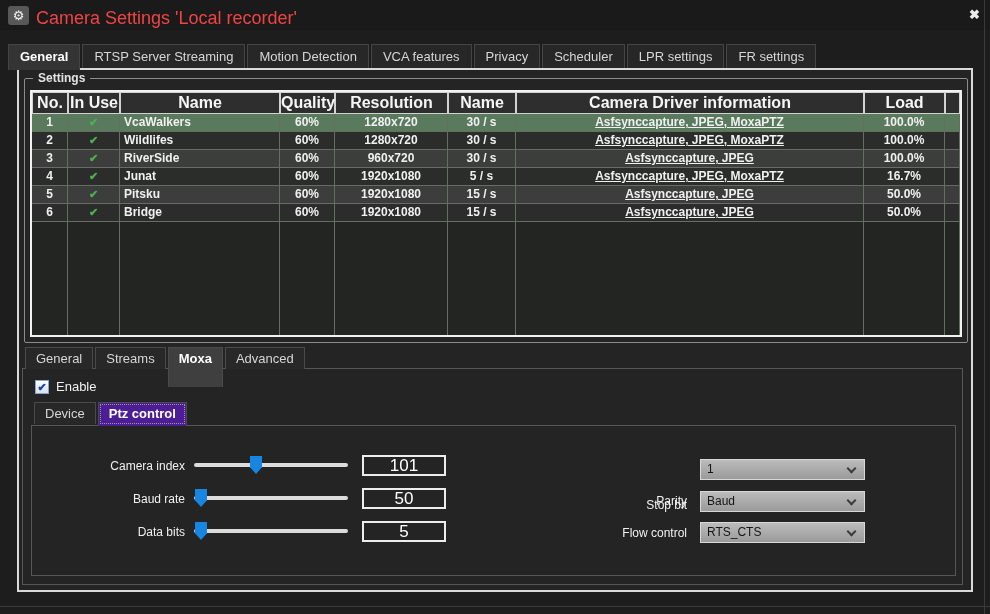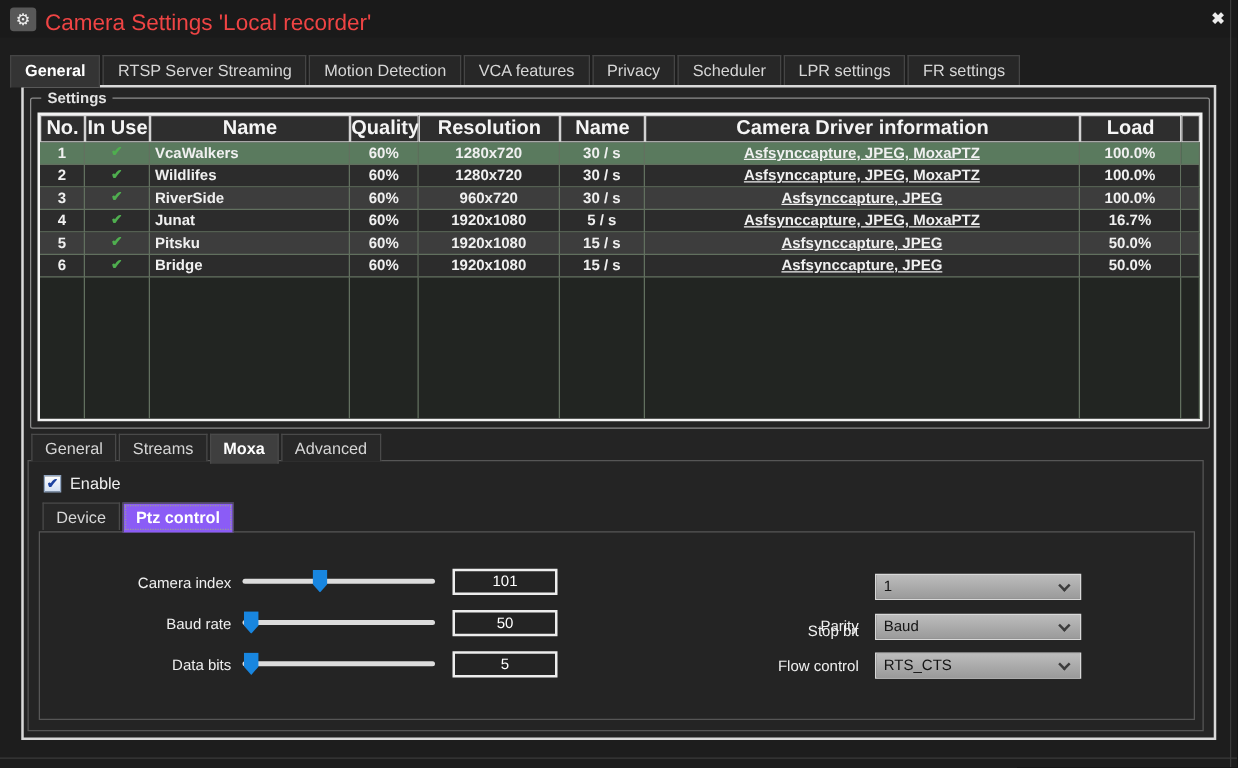--- a/index.html
+++ b/index.html
@@ -44,49 +44,49 @@
   .t-row.selected .t-cell { background:#5a7a5e; }
   .t-cell.name { text-align:left; padding-left:4px; }
   .t-cell.check { color:#4fae4f; font-size:11px; }
   .driver-link { text-decoration:underline; cursor:pointer; }
   .t-filler .t-cell { height:113px; background:transparent; border-right:1px solid #62705f; border-bottom:none; }
 
   
   .subtabs { position:absolute; left:6px; top:277px; display:flex; gap:2px; z-index:2; }
   .subtab { background:#282828; border:1px solid #4a4a4a; border-bottom:none; color:#d6d6d6;
             font-size:13px; padding:3px 10px 4px 10px; height:22px; cursor:pointer; }
-  .subtab.active { background:#3f3f3f; color:#ffffff; font-weight:bold; height:24px; margin-bottom:-2px; }
+  .subtab.active { background:#3f3f3f; color:#ffffff; font-weight:bold; height:40px; margin-bottom:-2px; }
 
   .moxa-panel { position:absolute; left:3px; top:298px; width:941px; height:217px; border:1px solid #565656; }
 
   
   .cb-row { position:absolute; left:12px; top:10px; display:flex; align-items:center; gap:7px; cursor:pointer; }
   .cb-box { width:14px; height:14px; background:linear-gradient(#fdfdfd,#d4e1f3); border:1px solid #8fa4c0;
             font-size:11px; line-height:13px; text-align:center; color:#1e43a0; font-weight:bold; }
   .cb-label { font-size:13px; color:#f0f0f0; }
 
   
   .innertabs { position:absolute; left:11px; top:33px; display:flex; gap:2px; z-index:2; }
   .innertab { background:#282828; border:1px solid #4a4a4a; border-bottom:none; color:#d6d6d6;
               font-size:13px; padding:3px 10px 4px 10px; height:22px; cursor:pointer; }
-  .innertab.active { background:#8b5cf6; color:#ffffff; font-weight:bold; height:24px; margin-bottom:-2px;
+  .innertab.active { background:#4c1d95; color:#ffffff; font-weight:bold; height:24px; margin-bottom:-2px;
                      outline:1px dotted #9a9a9a; outline-offset:-3px; }
 
   .ptz-panel { position:absolute; left:8px; top:56px; width:925px; height:151px; border:1px solid #565656; }
 
   
   .form-label { position:absolute; width:153px; left:0; text-align:right; font-size:12px; color:#f0f0f0; }
   .slider { position:absolute; left:162px; width:154px; height:18px; cursor:pointer; }
   .slider .track { position:absolute; left:0; right:0; top:7px; height:4px; background:#dcdcdc; border-radius:2px; }
   .slider .thumb { position:absolute; top:0; width:12px; height:18px; background:#1886e0;
                    clip-path:polygon(0 0,100% 0,100% 62%,50% 100%,0 62%); }
   .thumb-mid  { left:56px; }
   .thumb-min  { left:1px;  }
   .vbox { position:absolute; left:330px; width:84px; height:21px; border:2px solid #ededed; background:#242424;
-          color:#ffffff; font-size:12px; text-align:center; line-height:17px; cursor:text; }
+          color:#ffffff; font-size:17px; text-align:center; line-height:17px; cursor:text; }
 
   
   .dd-label { position:absolute; left:455px; width:200px; text-align:right; font-size:12px; color:#f0f0f0; }
   .dd { position:absolute; left:668px; width:165px; height:21px; background:linear-gradient(#bcbcbc,#9a9a9a);
         border:1px solid #d8d8d8; color:#151515; font-size:12px; line-height:19px; padding-left:6px; cursor:pointer; }
   .dd .chev { position:absolute; right:9px; top:5px; width:7px; height:7px;
               border-right:2px solid #3c3c3c; border-bottom:2px solid #3c3c3c; transform:rotate(45deg); }
 
   
   .edge-v { position:absolute; left:984px; top:0; width:1px; height:614px; background:#3a3a3a; }

